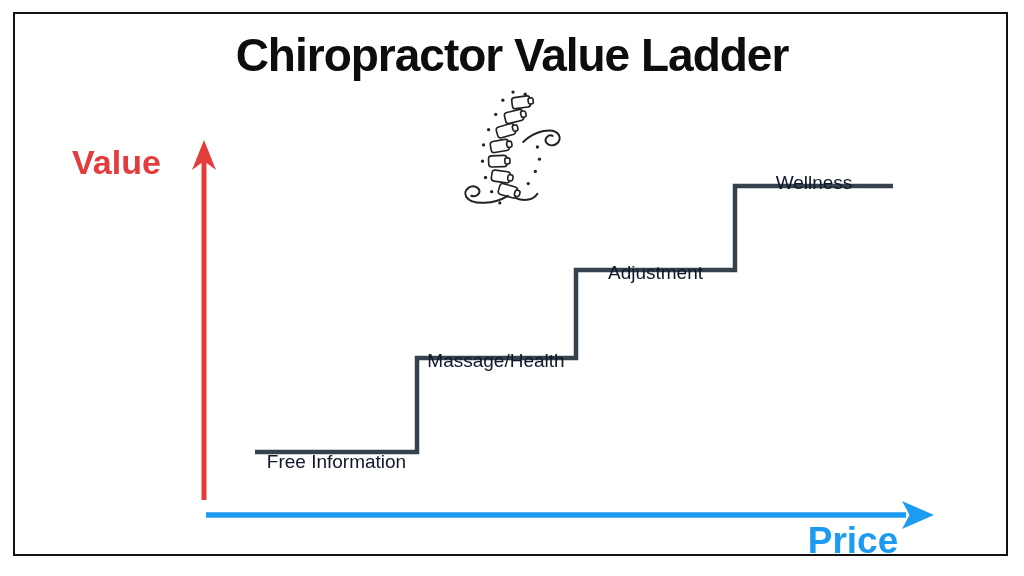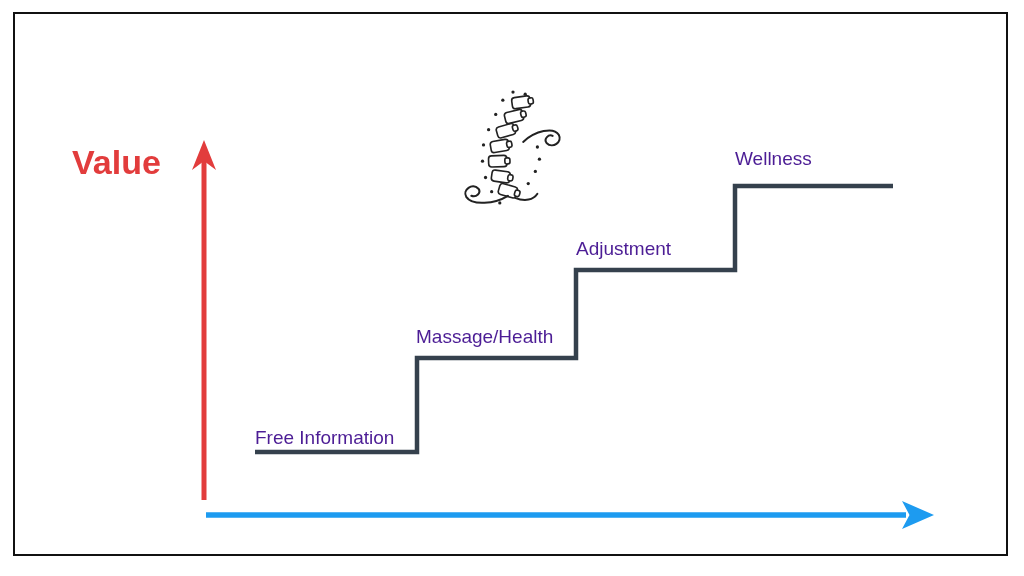--- a/index.html
+++ b/index.html
@@ -24,39 +24,40 @@
     position:absolute;left:778px;top:520px;width:150px;text-align:center;
     font-size:37px;font-weight:800;color:var(--price_blue,#1d9bf0);
   }
   .diagram{position:absolute;left:0;top:0;width:1024px;height:576px;}
   .stairs{fill:none;stroke:var(--ladder_line,#35414d);stroke-width:4.5;}
   .red-line{stroke:var(--value_red,#e23c3c);stroke-width:5;}
   .red-fill{fill:var(--value_red,#e23c3c);}
   .blue-line{stroke:var(--price_blue,#1d9bf0);stroke-width:5.5;}
   .blue-fill{fill:var(--price_blue,#1d9bf0);}
   .step-label{
-    position:absolute;font-size:19px;color:#4c1d95;text-align:left;
-    font-weight:500;white-space:nowrap;
+    position:absolute;font-size:19px;color:#0f172a;text-align:center;
+    font-weight:500;white-space:nowrap;margin-top:24px;
   }
   .lbl-0{left:255px;width:163px;top:427px;}
   .lbl-1{left:416px;width:160px;top:326px;}
   .lbl-2{left:576px;width:159px;top:238px;}
   .lbl-3{left:735px;width:158px;top:148px;}
   .spine{position:absolute;left:452px;top:86px;width:122px;height:122px;}
   .spine .bone{fill:#fff;stroke:#222;stroke-width:1.6;}
   .spine .curl{fill:none;stroke:#222;stroke-width:2;stroke-linecap:round;}
   .spine .dot{fill:#222;}
 </style>
 </head>
 <body style="--value_red: #e23c3c; --price_blue: #1d9bf0; --ladder_line: #35414d; --border_black: #111111; --title_black: #0d0d0d;">
 
 <div class="canvas">
 
   <div class="frame"></div>
 
+  <h1 class="title">Chiropractor Value Ladder</h1>
 
   <svg class="spine" viewBox="0 0 120 120" aria-hidden="true">
     <g>
       <g transform="translate(68,16) rotate(-8)">
           <rect class="bone" x="-9" y="-5.5" width="18" height="11" rx="3"></rect>
           <rect class="bone" x="7" y="-3" width="5" height="6" rx="2"></rect>
         </g>
       <g transform="translate(61,30) rotate(-14)">
           <rect class="bone" x="-9" y="-5.5" width="18" height="11" rx="3"></rect>
           <rect class="bone" x="7" y="-3" width="5" height="6" rx="2"></rect>
@@ -114,14 +115,15 @@
     <path class="blue-fill" d="M934 515 L902 501 L909.5 515 L902 529 Z"></path>
     <polyline class="stairs" points="255,452 417,452 417,358 576,358 576,270 735,270 735,186 893,186"></polyline>
   </svg>
 
   <div class="step-label lbl-0">Free Information</div>
   <div class="step-label lbl-2">Adjustment</div>
   <div class="step-label lbl-1">Massage/Health</div>
   <div class="step-label lbl-3">Wellness</div>
 
   <div class="value-label">Value</div>
+  <div class="price-label">Price</div>
 
 </div>
 
 </body></html>

